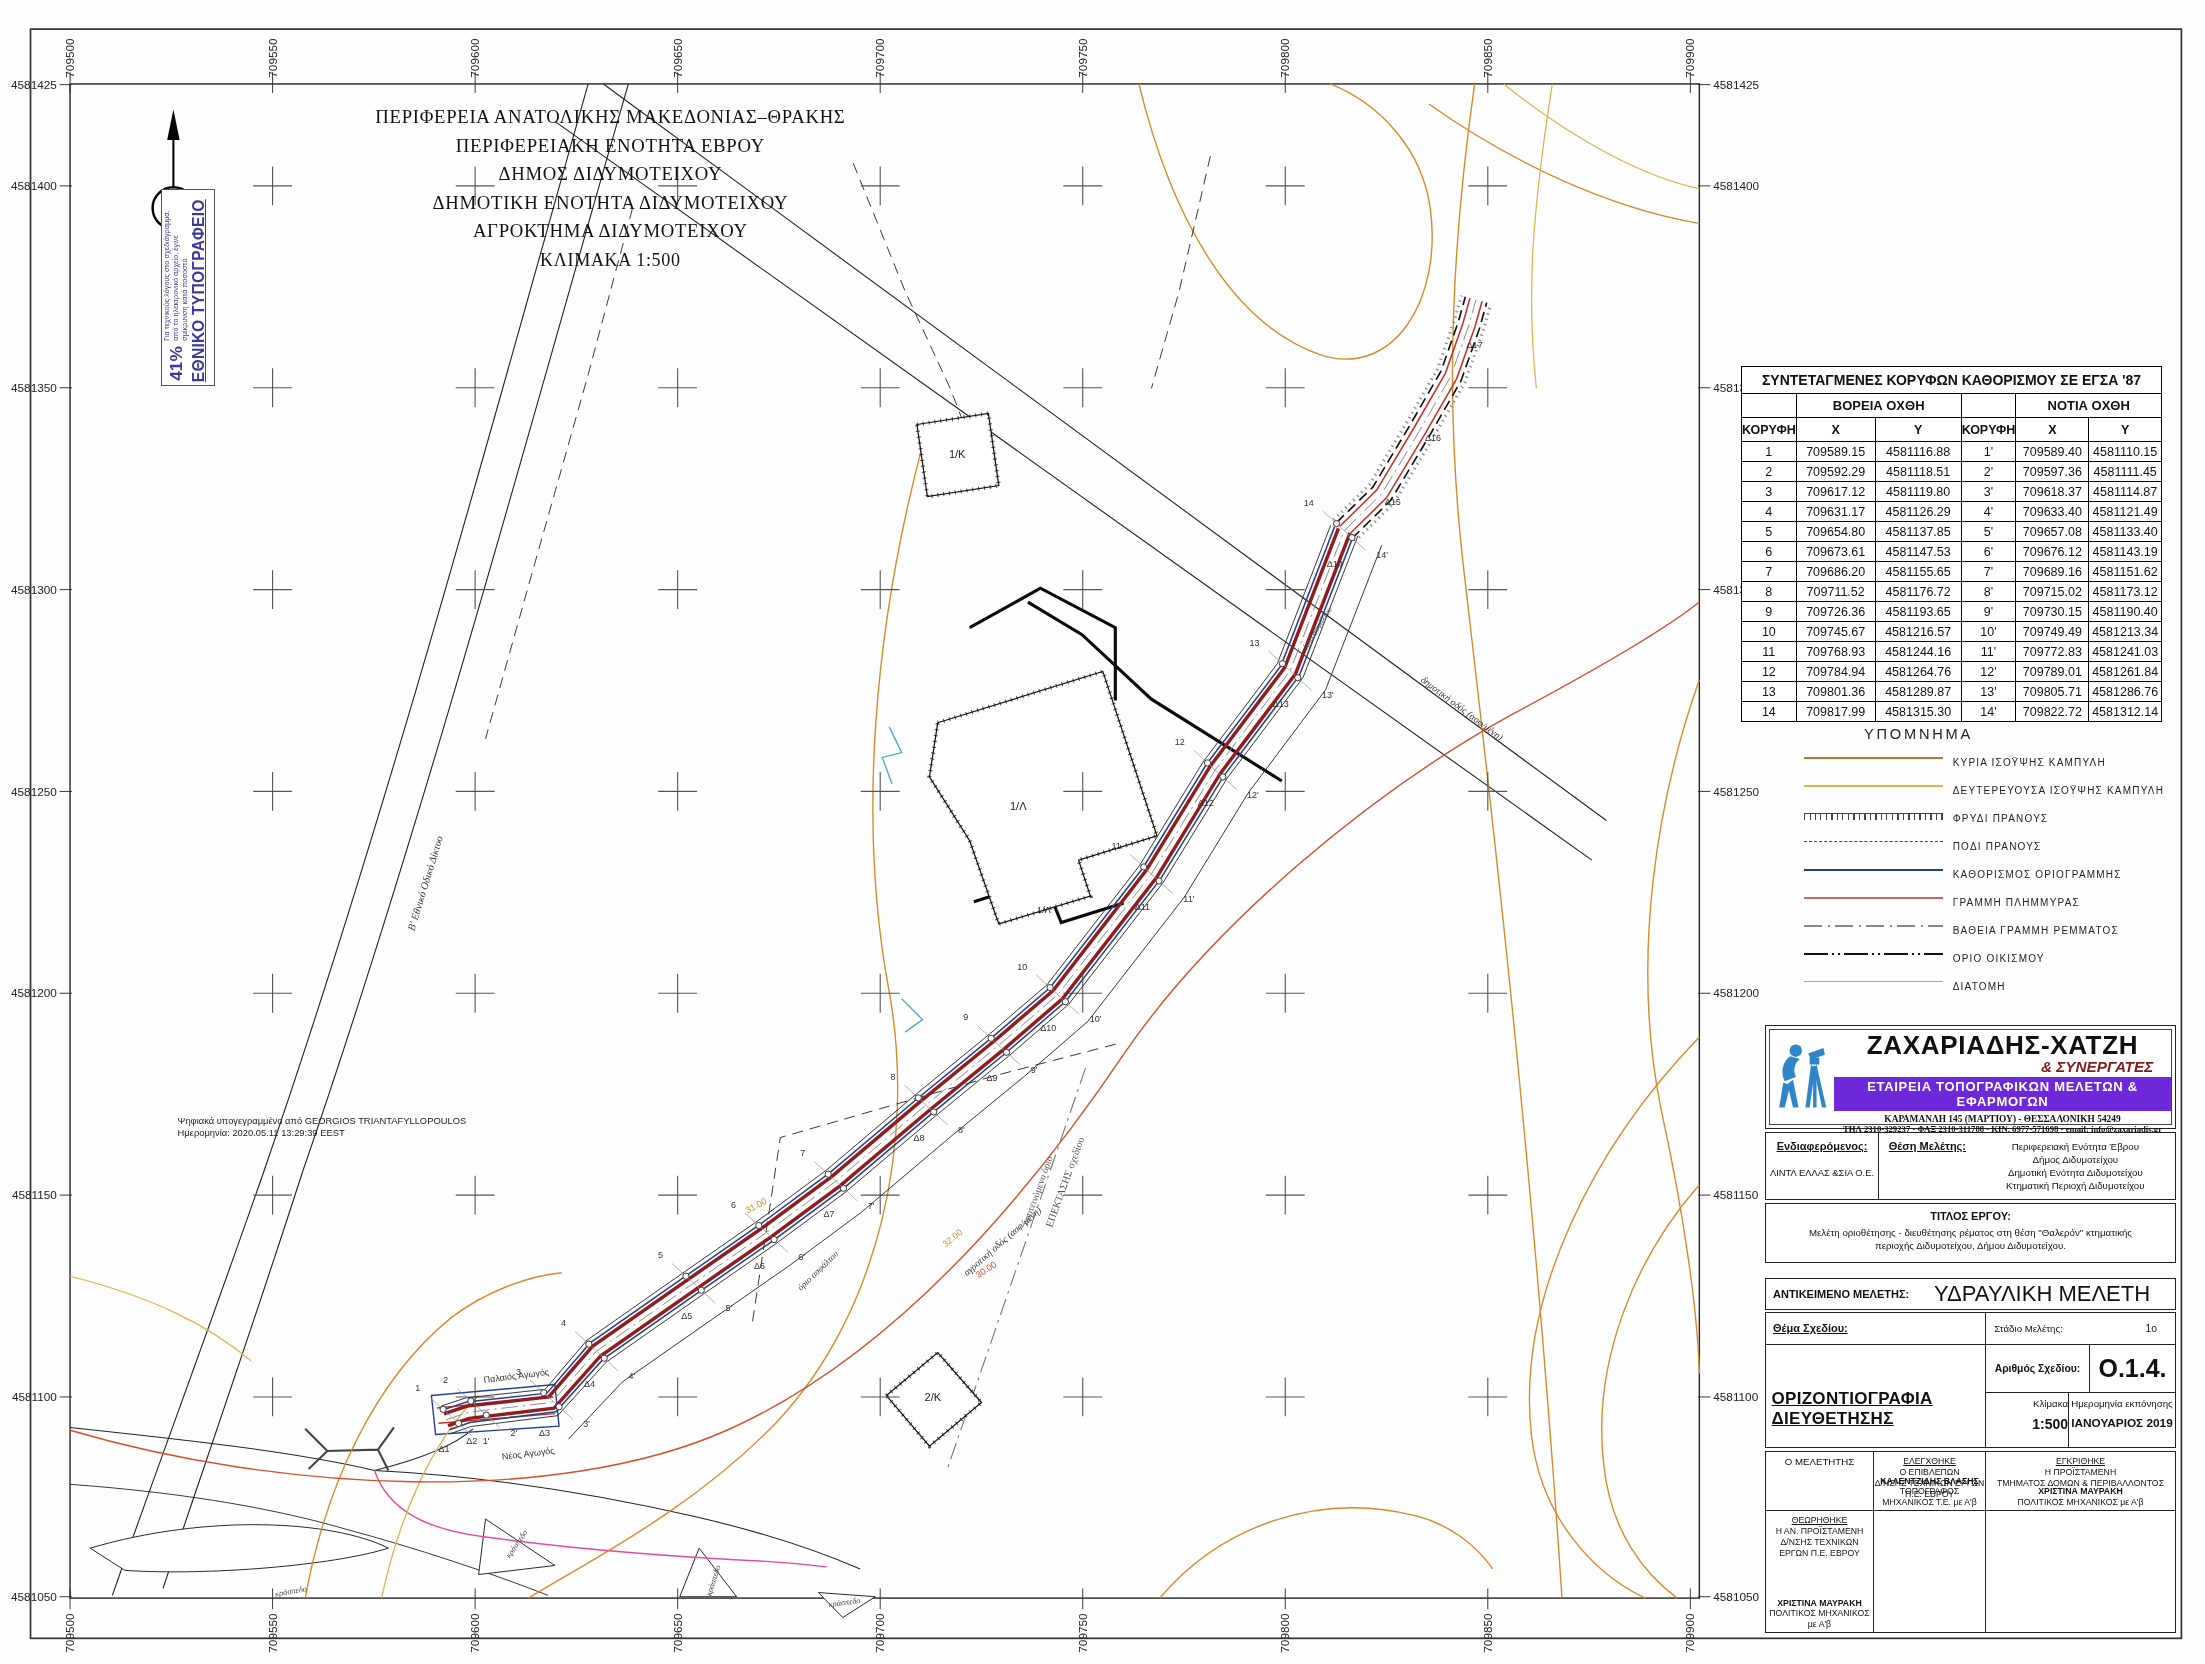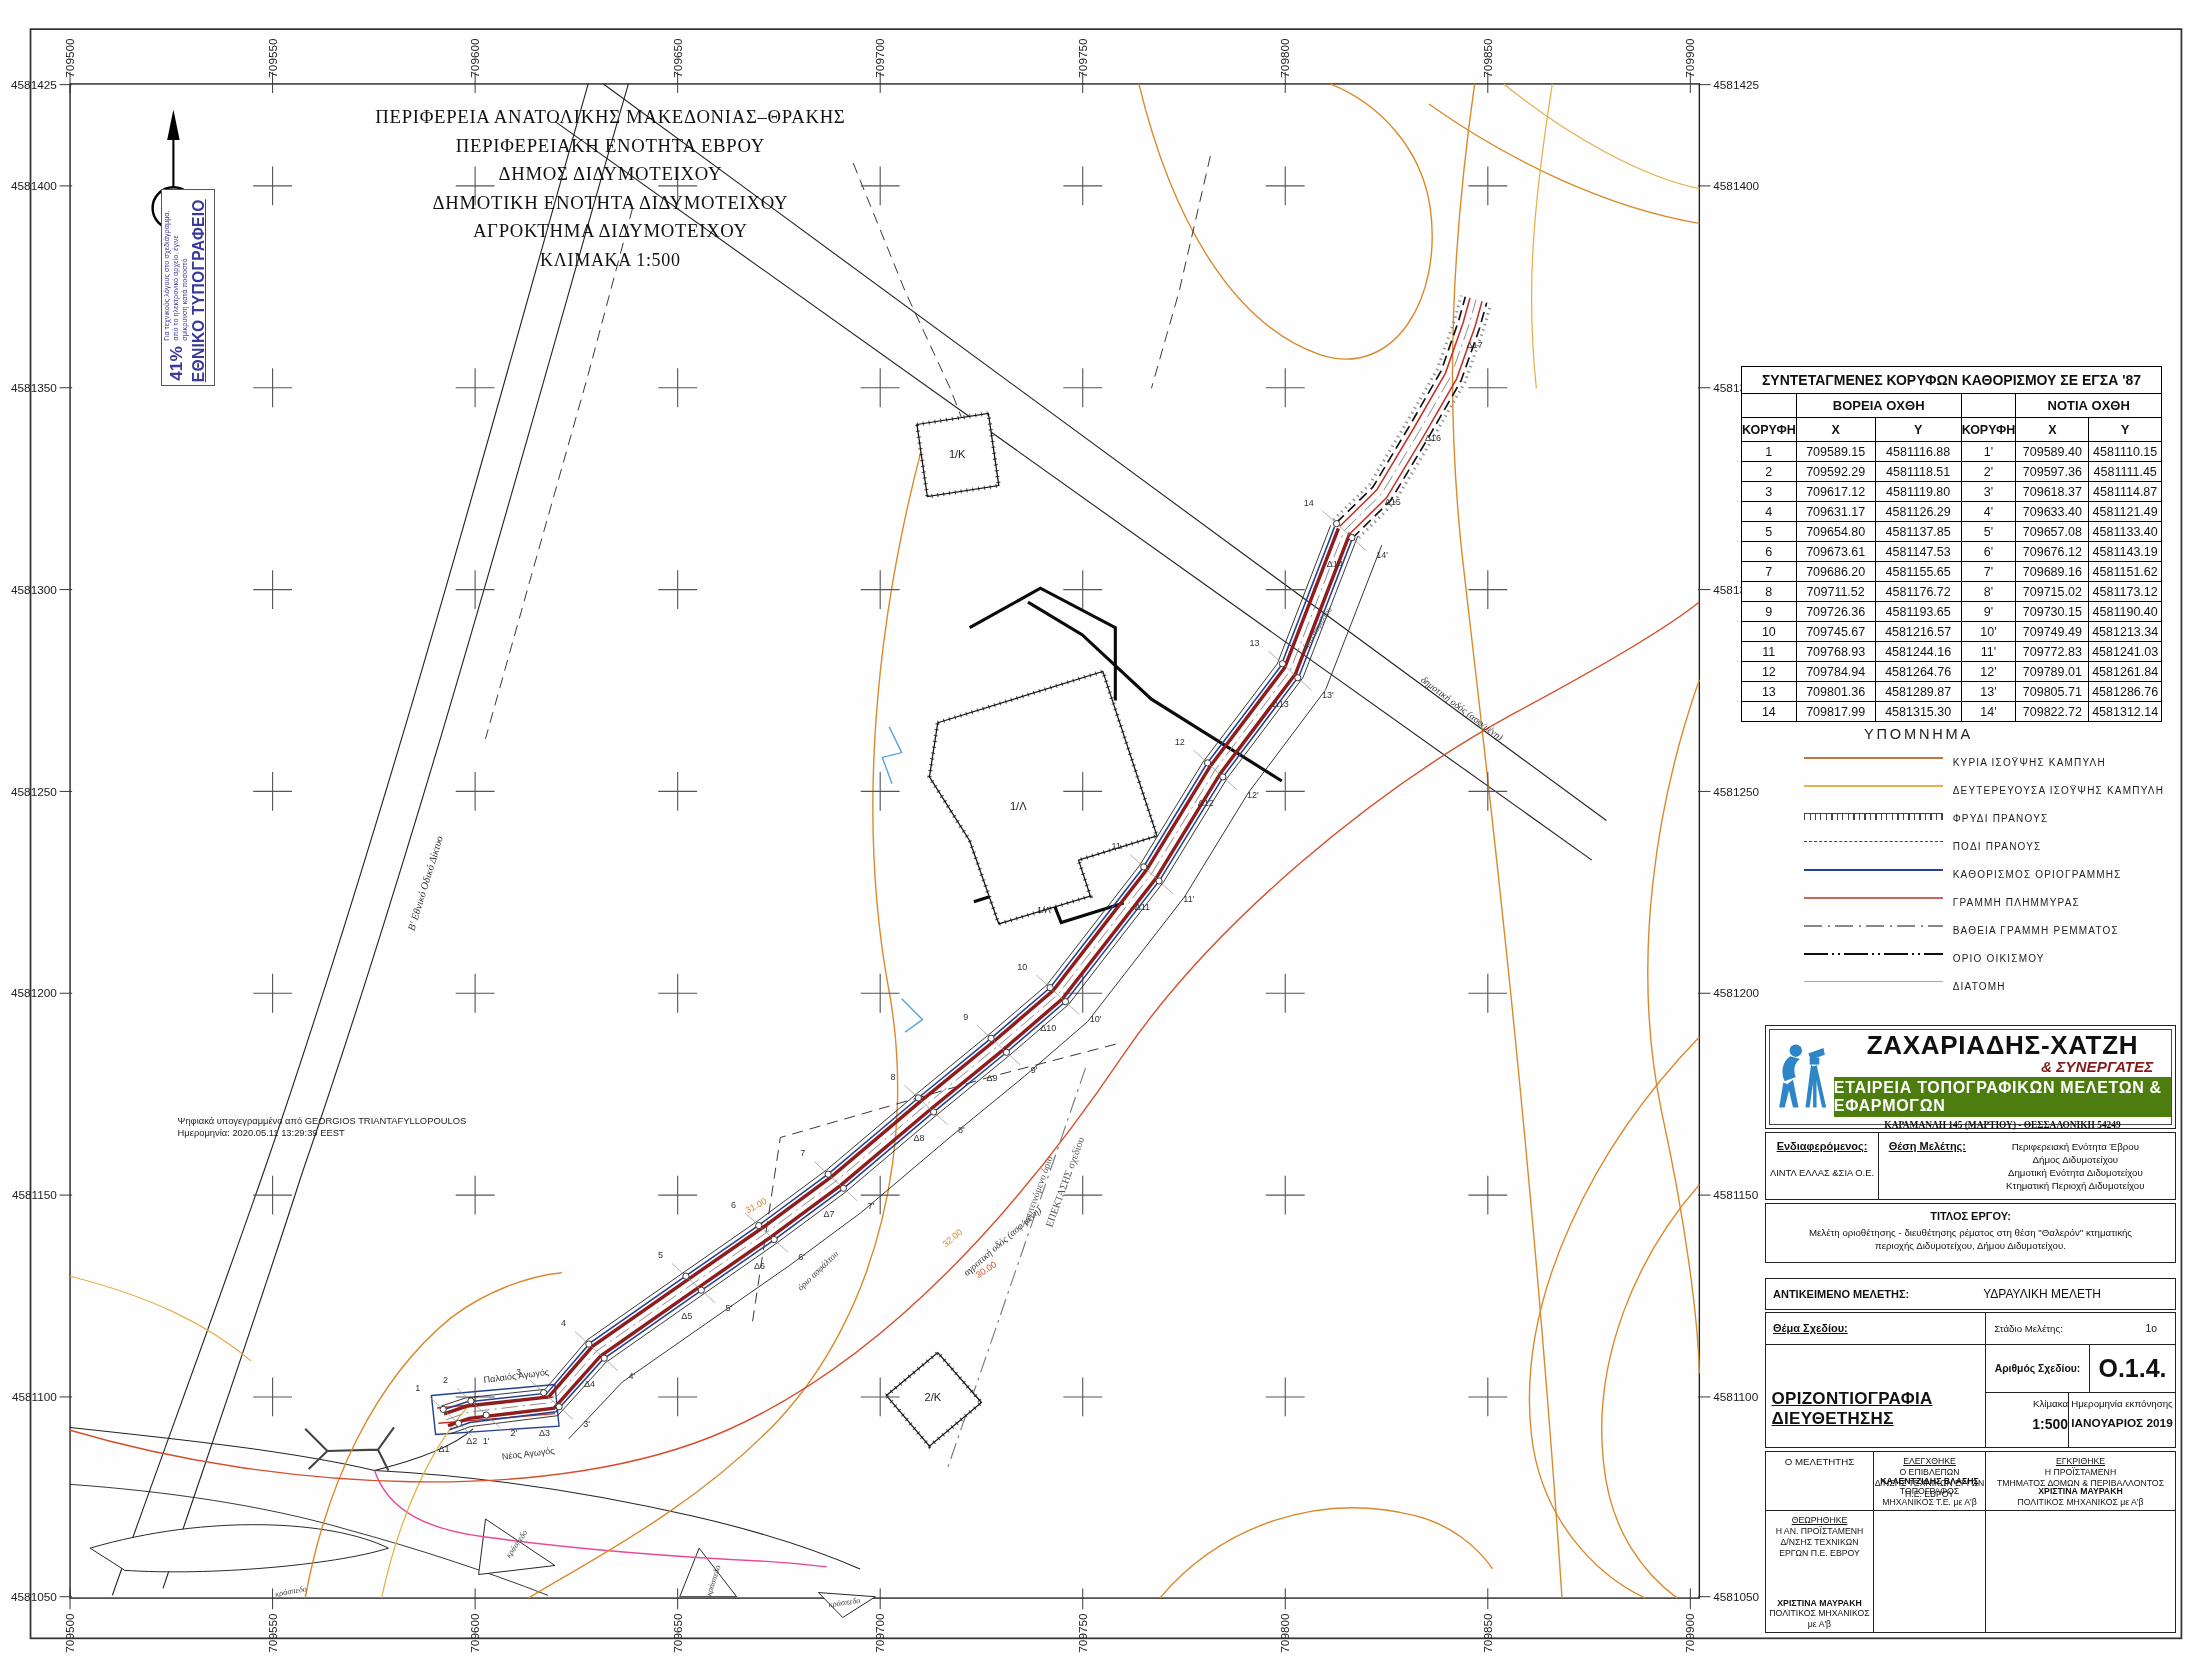--- a/index.html
+++ b/index.html
@@ -30,21 +30,21 @@
   .sw-deep{height:1.4px;background:repeating-linear-gradient(90deg,#888 0 18px,transparent 18px 23.6px,#888 23.6px 26px,transparent 26px 31px);}
   .sw-settle{height:1.7px;background:repeating-linear-gradient(90deg,#111 0 23.6px,transparent 23.6px 28px,#111 28px 30px,transparent 30px 34px,#111 34px 36px,transparent 36px 40px);}
   .sw-section{height:1px;background:#aaa;}
   
   .tbbox{position:absolute;border:1.4px solid #222;background:#fff;box-sizing:border-box;}
   #tb-logo-inner{position:absolute;inset:2.8px;border:1px solid #444;display:flex;}
   #tb-logo-art{flex:0 0 64px;display:flex;align-items:center;justify-content:center;}
   #tb-logo-right{flex:1;display:flex;flex-direction:column;}
   #tb-co-name{font-size:26px;font-weight:800;letter-spacing:0.7px;text-align:center;line-height:28px;margin-top:1.4px;}
   #tb-co-sub{font-size:15.3px;font-weight:800;font-style:italic;color:#7f1d1d;text-align:right;padding-right:18px;line-height:15.3px;}
-  #tb-co-strip{background:#4d7c0f;color:#fff;font-weight:700;font-size:16px;text-align:left;
+  #tb-co-strip{background:#6d28d9;color:#fff;font-weight:700;font-size:13px;text-align:center;
                letter-spacing:0.7px;padding:2.1px 0;margin-top:2.1px;}
   .tb-addr{font-family:"Liberation Serif",serif;font-weight:700;text-align:center;}
   #tb-row2{display:flex;}
   #tb-row2-left{flex:0 0 112px;border-right:1px solid #222;text-align:center;padding-top:7px;}
   #tb-row2-right{flex:1;display:flex;align-items:flex-start;padding-top:7px;}
   .ulbl{font-size:11px;font-weight:700;text-decoration:underline;}
   #tb-row3{text-align:center;padding-top:5.5px;}
   #tb-row4{display:flex;align-items:center;}
   #tb-r5{display:flex;flex-direction:column;}
   #signgrid{display:grid;grid-template-columns:108px 112px 1fr;grid-template-rows:59px 1fr;height:100%;}
@@ -683,21 +683,21 @@
       <div style="font-size:9.7px;margin-top:4.2px;line-height:13px">
         <div>Μελέτη οριοθέτησης - διευθέτησης ρέματος στη θέση "Θαλερόν" κτηματικής</div>
         <div>περιοχής Διδυμοτείχου, Δήμου Διδυμοτείχου.</div>
       </div>
     </div>
   </div>
 
   <div class="tbbox" style="left:1765px;top:1278px;width:411px;height:32px">
     <div id="tb-row4" style="height:100%">
       <div class="b" style="font-size:11px;padding-left:7px">ΑΝΤΙΚΕΙΜΕΝΟ ΜΕΛΕΤΗΣ:</div>
-      <div style="flex:1;text-align:center;font-size:12px">ΥΔΡΑΥΛΙΚΗ ΜΕΛΕΤΗ</div>
+      <div style="flex:1;text-align:center;font-size:22px">ΥΔΡΑΥΛΙΚΗ ΜΕΛΕΤΗ</div>
     </div>
   </div>
 
   <div class="tbbox" style="left:1765px;top:1312px;width:411px;height:136px">
     <div id="tb-r5" style="height:100%">
       <div style="display:flex;height:30.5px;border-bottom:1px solid #222">
         <div style="flex:0 0 219px;border-right:1px solid #222;display:flex;align-items:center">
           <span class="ulbl" style="padding-left:7px">Θέμα Σχεδίου:</span>
         </div>
         <div style="flex:1;display:flex;align-items:center;justify-content:space-between;padding:0 18px 0 8.3px">

